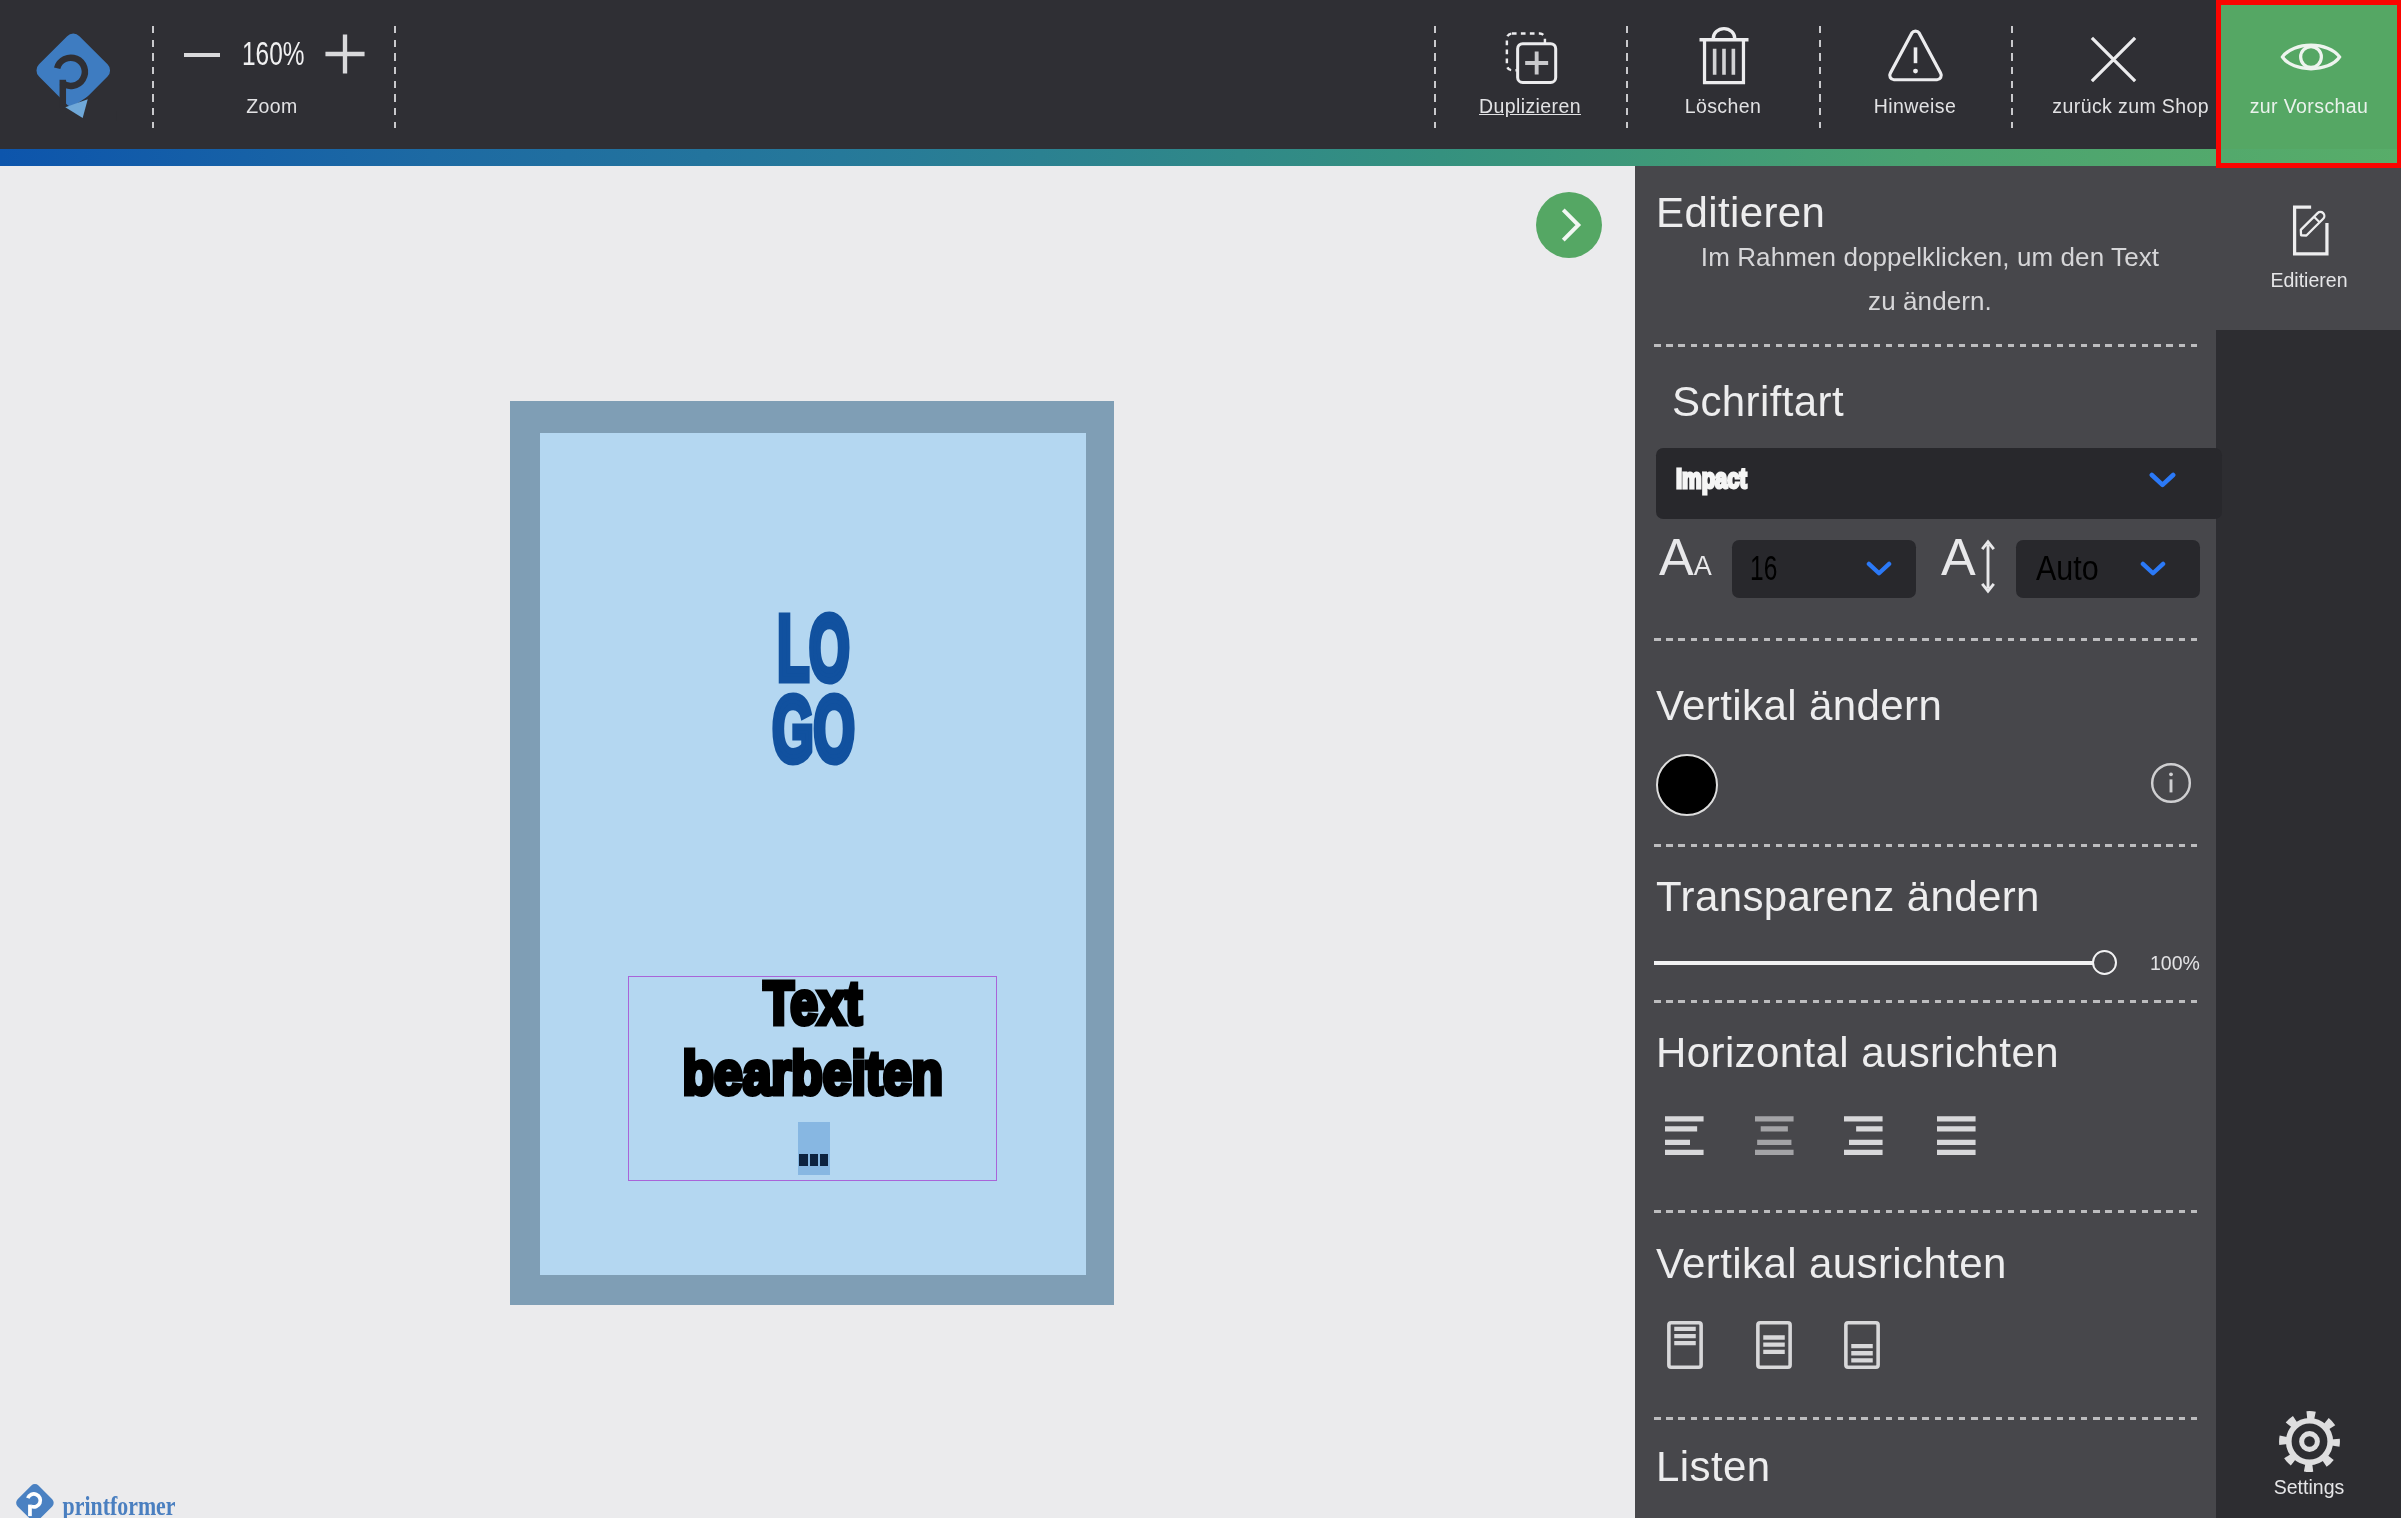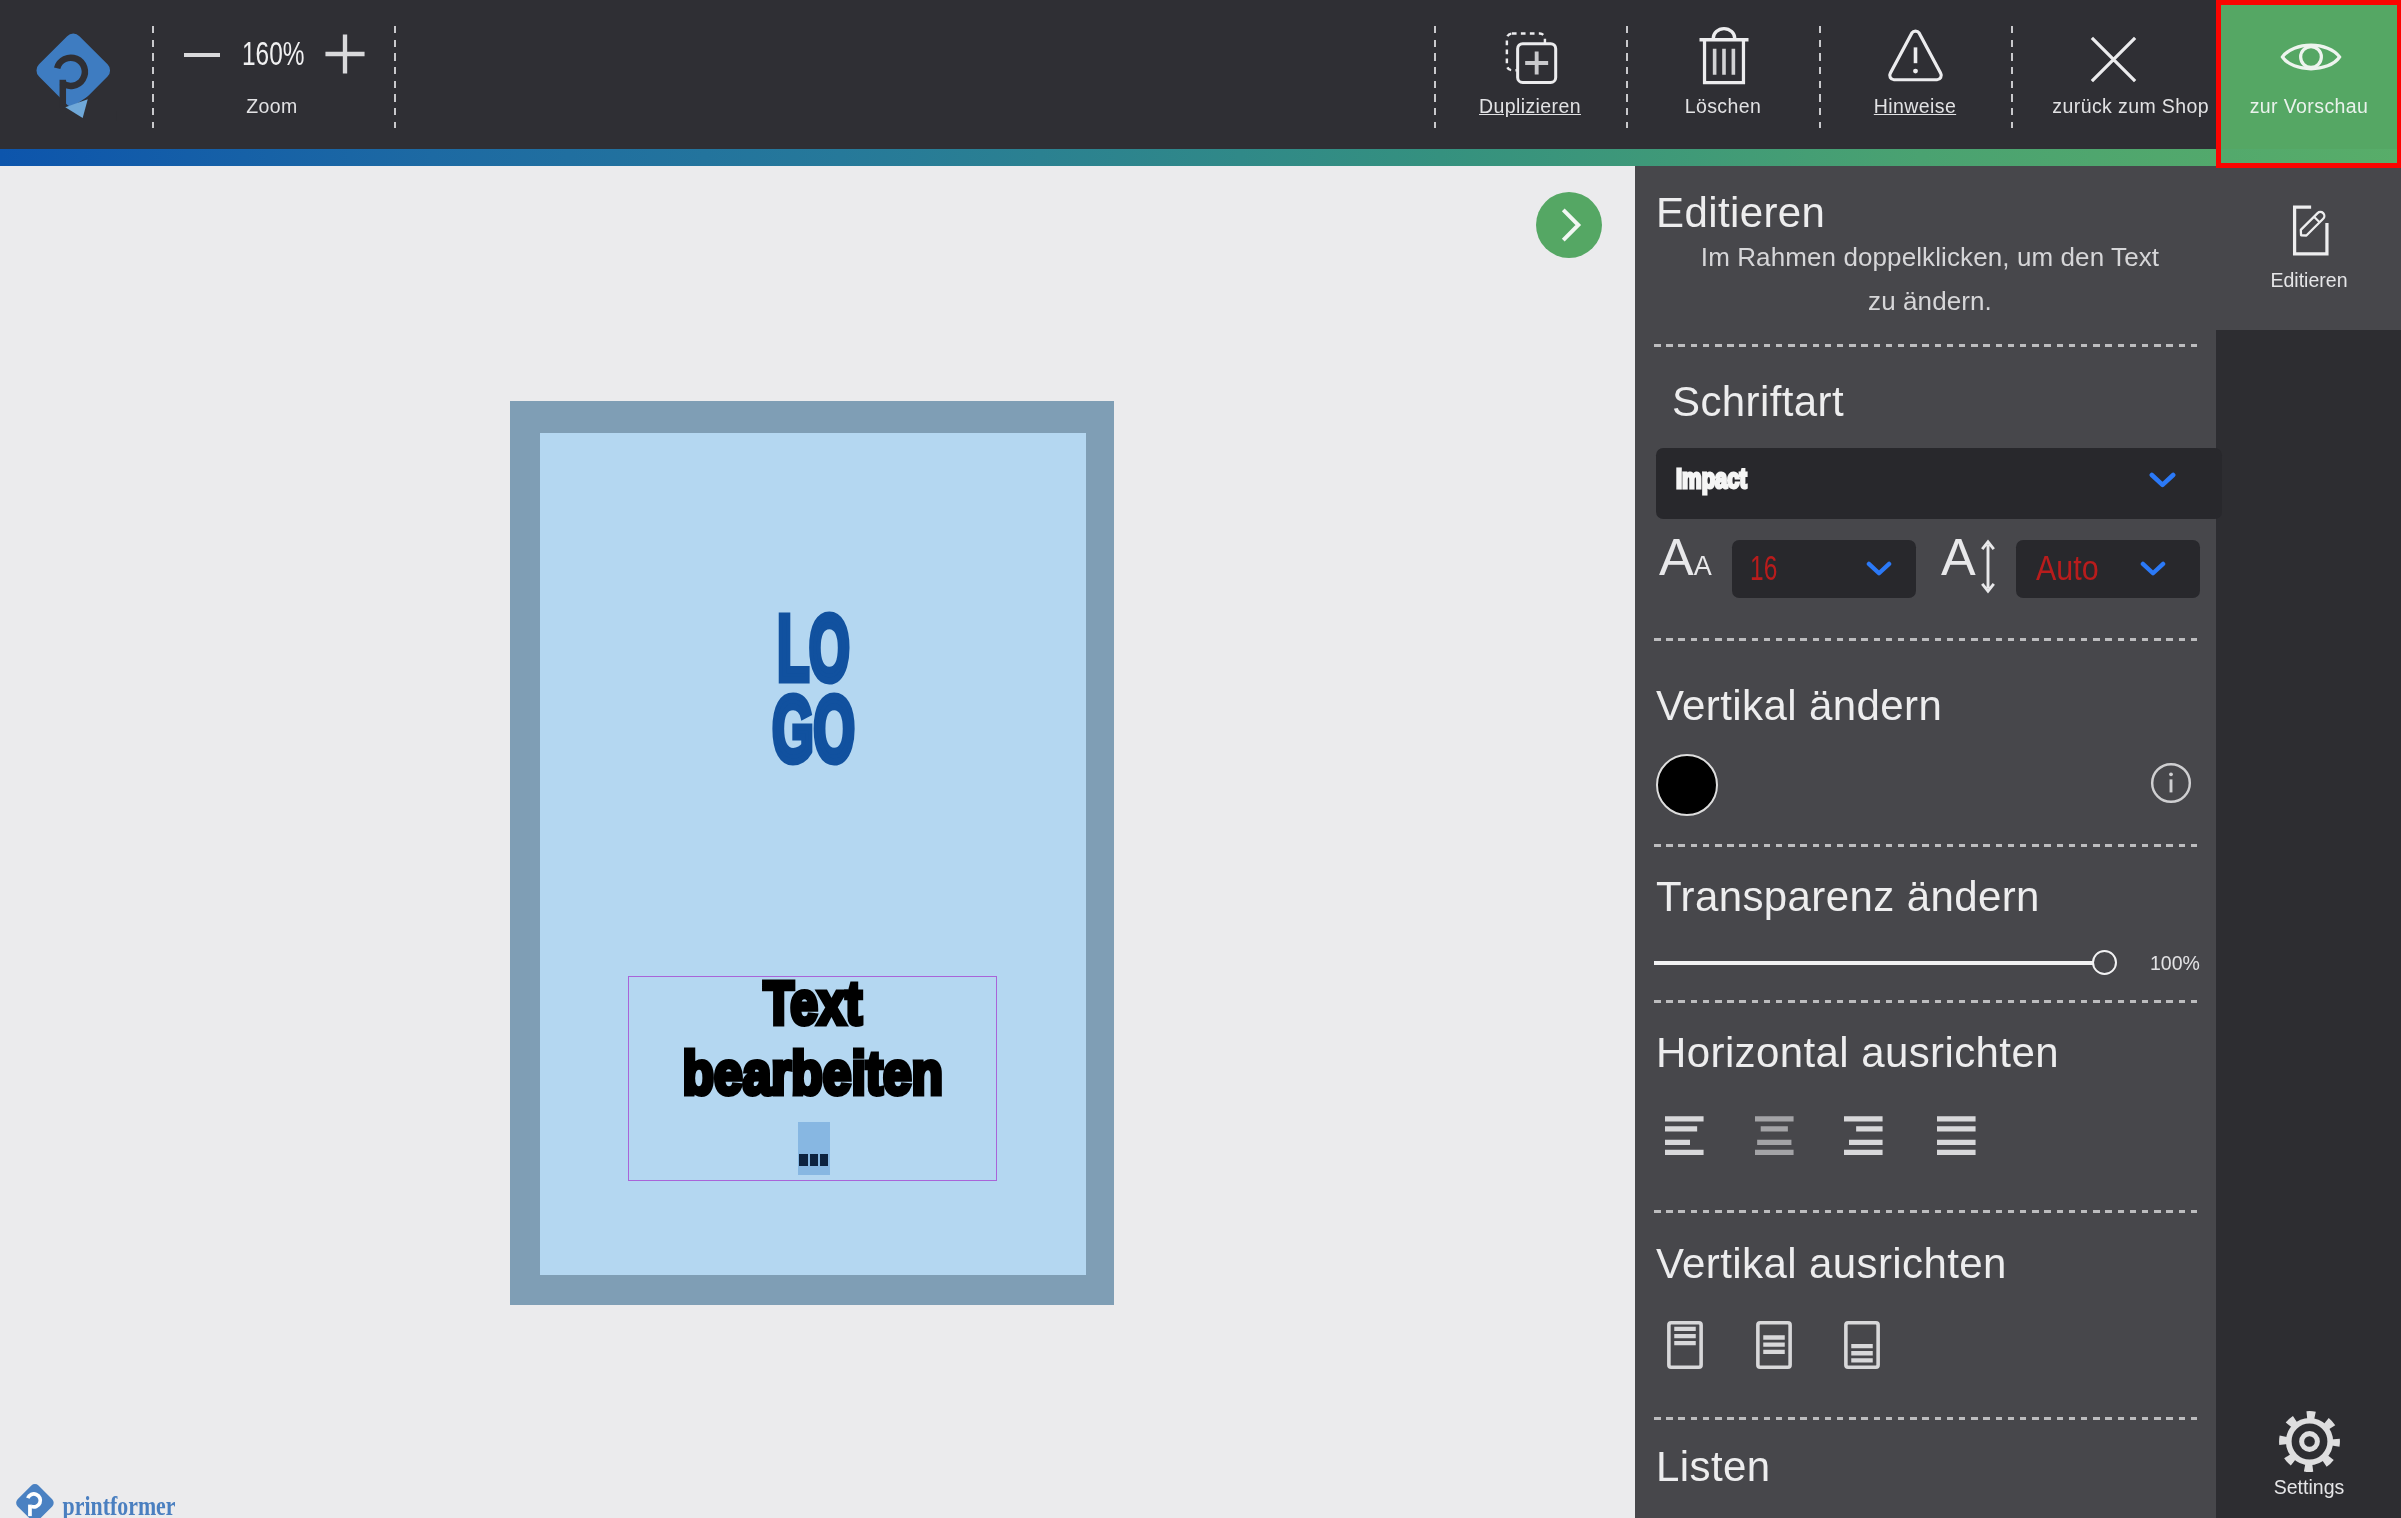--- a/index.html
+++ b/index.html
@@ -22,21 +22,21 @@
   #ticon{left:798px;top:1122px;width:32px;height:53px;background:#87b7e2;}
   .tsq{top:32px;width:8.6px;height:12.2px;background:#0e2340;position:absolute;}
   #greenbtn-circle{left:1536px;top:192px;width:66px;height:66px;border-radius:50%;background:#55a764;}
   
   #panel{left:1635px;top:166px;width:581px;height:1353px;background:#47474b;}
   .h1{left:1656px;color:#ededee;font-size:42px;font-weight:400;letter-spacing:0.4px;}
   .body-txt{left:1656px;color:#d6d6d8;font-size:26px;line-height:44px;letter-spacing:0.1px;}
   .hsep{left:1654px;width:543px;height:2.9px;
         background:repeating-linear-gradient(to right,#bdbdbf 0 6.5px,transparent 6.5px 12.2px);}
   .dbox{background:#28282c;border-radius:7.2px;}
-  .boxtxt{color:#b91c1c;}
+  .boxtxt{color:#000000;}
   
   #rail{left:2216px;top:166px;width:186px;height:1353px;background:#2d2d31;}
   #railactive{left:2216px;top:166px;width:186px;height:164px;background:#47474b;}
   .raillabel{color:#e6e6e8;font-size:19.5px;text-align:center;}
   
   #redbox{left:2216px;top:0;width:186px;height:168px;border:5.8px solid #fb0400;box-sizing:border-box;}
   #greenbtn{left:2216px;top:0;width:186px;height:149px;background:#55a764;}
 </style>
 </head>
 <body>
@@ -79,21 +79,21 @@
   <path d="M 13 21 L 13 80 L 67 80 L 67 21" fill="none" stroke="#ececee" stroke-width="4.5"></path>
   <path d="M 27 33 L 27 69 M 40 33 L 40 69 M 53 33 L 53 69" stroke="#d2d2d4" stroke-width="5"></path>
 </svg>
 <div class="abs tblabel" style="left:1651px;top:95px;width:144px;">Löschen</div>
 
 <svg class="abs" style="left:1886px;top:27px;" width="59" height="58" viewBox="0 0 82 80">
   <path d="M 36 8 a 6 6 0 0 1 10 0 L 76 64 a 6 6 0 0 1 -5 9 L 11 73 a 6 6 0 0 1 -5 -9 Z" fill="none" stroke="#ececee" stroke-width="4.5" stroke-linejoin="round"></path>
   <path d="M 41 28 L 41 50" stroke="#ececee" stroke-width="5"></path>
   <circle cx="41" cy="61" r="3.4" fill="#ececee"></circle>
 </svg>
-<div class="abs tblabel" style="left:1843px;top:95px;width:144px;text-decoration:underline;">Hinweise</div>
+<div class="abs tblabel" style="left:1843px;top:95px;width:144px;">Hinweise</div>
 
 <svg class="abs" style="left:2089px;top:35px;" width="49" height="49" viewBox="0 0 68 68">
   <path d="M 4 4 L 64 64 M 64 4 L 4 64" stroke="#ececee" stroke-width="4.5"></path>
 </svg>
 <div class="abs tblabel" style="left:2022px;top:95px;width:187px;text-align:right;">zurück zum Shop</div>
 
 <div class="abs" id="greenbtn"></div>
 <svg class="abs" style="left:2280px;top:37px;" width="62" height="40" viewBox="0 0 86 56">
   <path d="M 3 28 C 18 6 68 6 83 28 C 68 50 18 50 3 28 Z" fill="none" stroke="#eef4ef" stroke-width="4.5"></path>
   <circle cx="43" cy="28" r="14.5" fill="none" stroke="#eef4ef" stroke-width="4.5"></circle>

